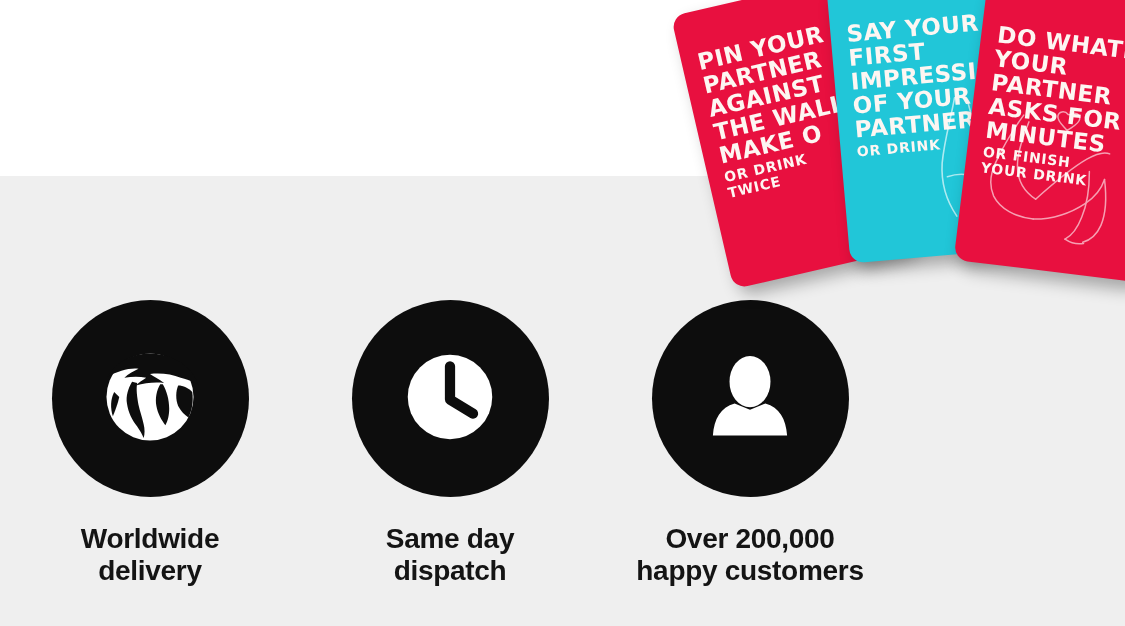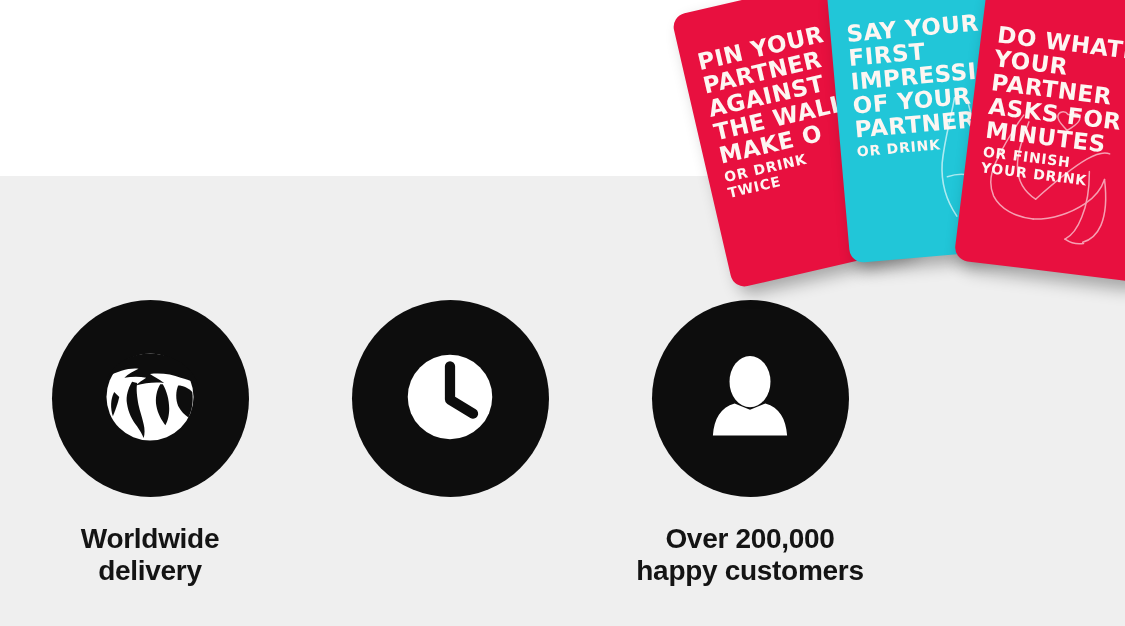--- a/index.html
+++ b/index.html
@@ -159,20 +159,22 @@
 
     <div class="badge">
       <div class="badge-circle">
         <span>
           <svg width="128" height="128" viewBox="0 0 100 100" aria-hidden="true">
             <circle cx="50" cy="50" r="33" fill="#ffffff"></circle>
             <path d="M50 26 L50 52 L68 63" stroke="#0d0d0d" stroke-width="8" stroke-linecap="round" stroke-linejoin="round" fill="none"></path>
           </svg>
         </span>
       </div>
+      <div class="badge-label">Same day
+dispatch</div>
     </div>
 
     <div class="badge">
       <div class="badge-circle">
         <span>
           <svg width="128" height="128" viewBox="0 0 100 100" aria-hidden="true">
             <ellipse cx="50" cy="38" rx="16" ry="20" fill="#ffffff"></ellipse>
             <path d="M50 60 L38 55 C27 58 22 67 21 80 L79 80 C78 67 73 58 62 55 Z" fill="#ffffff"></path>
           </svg>
         </span>

